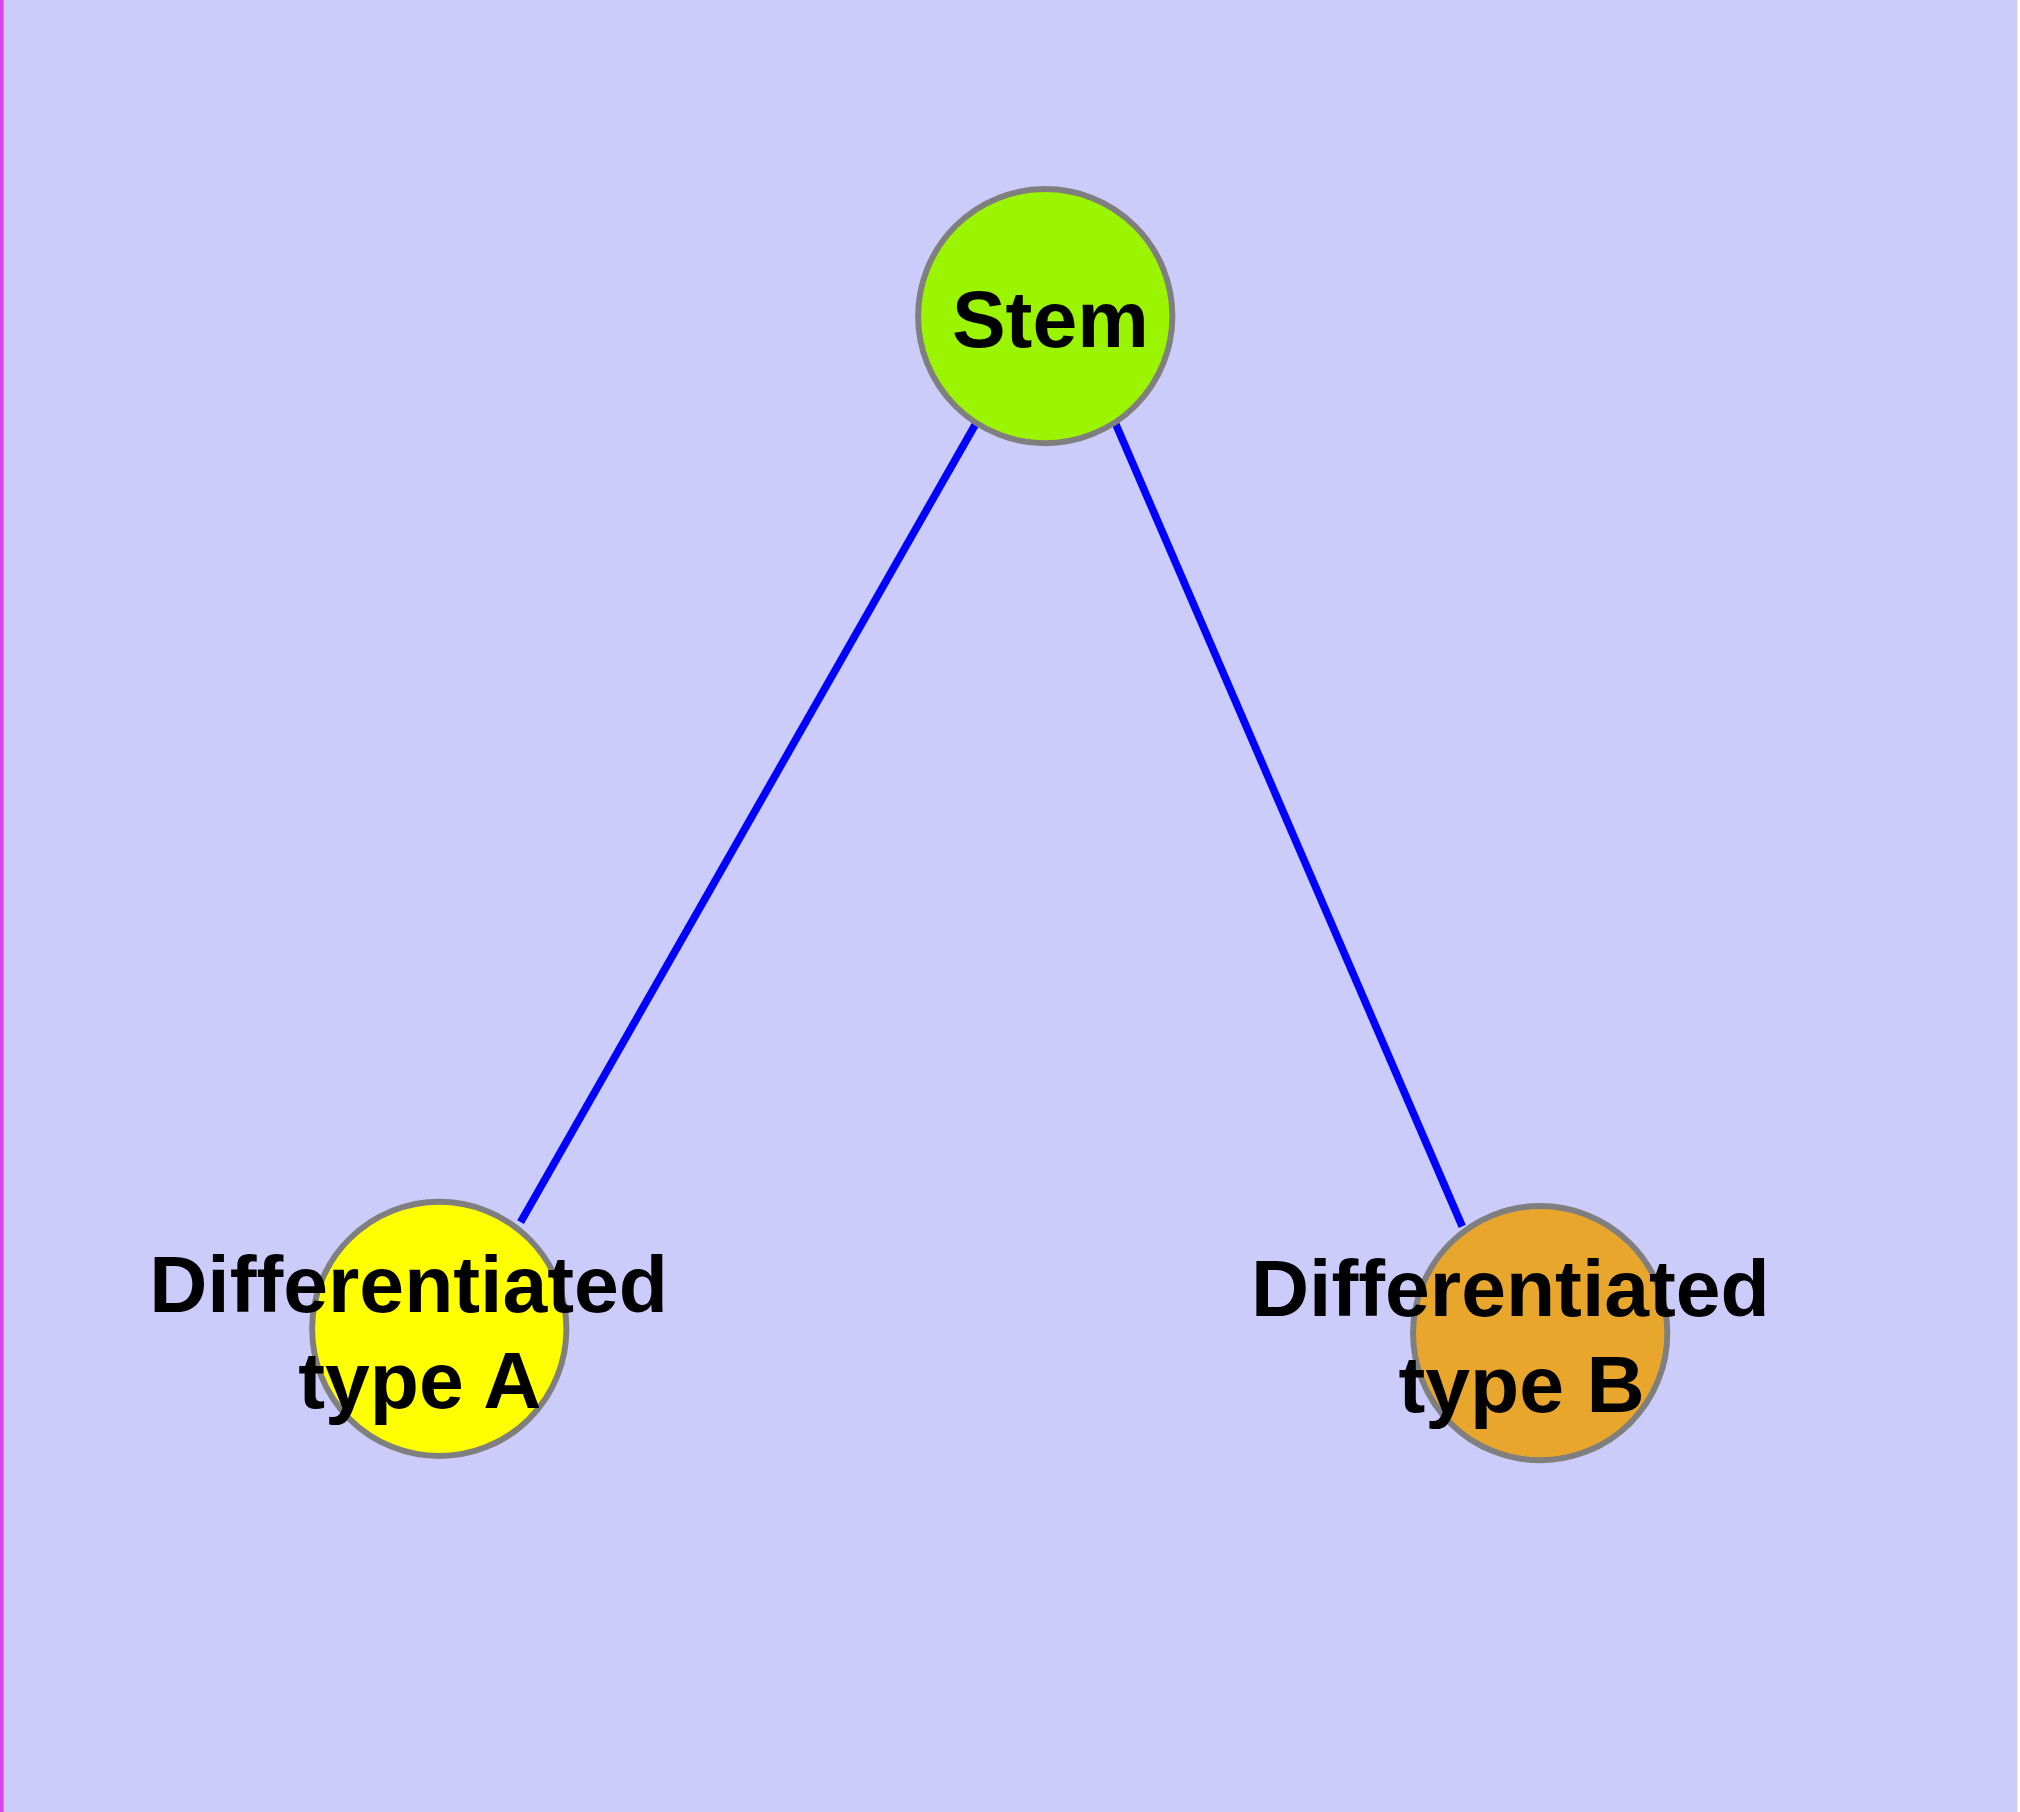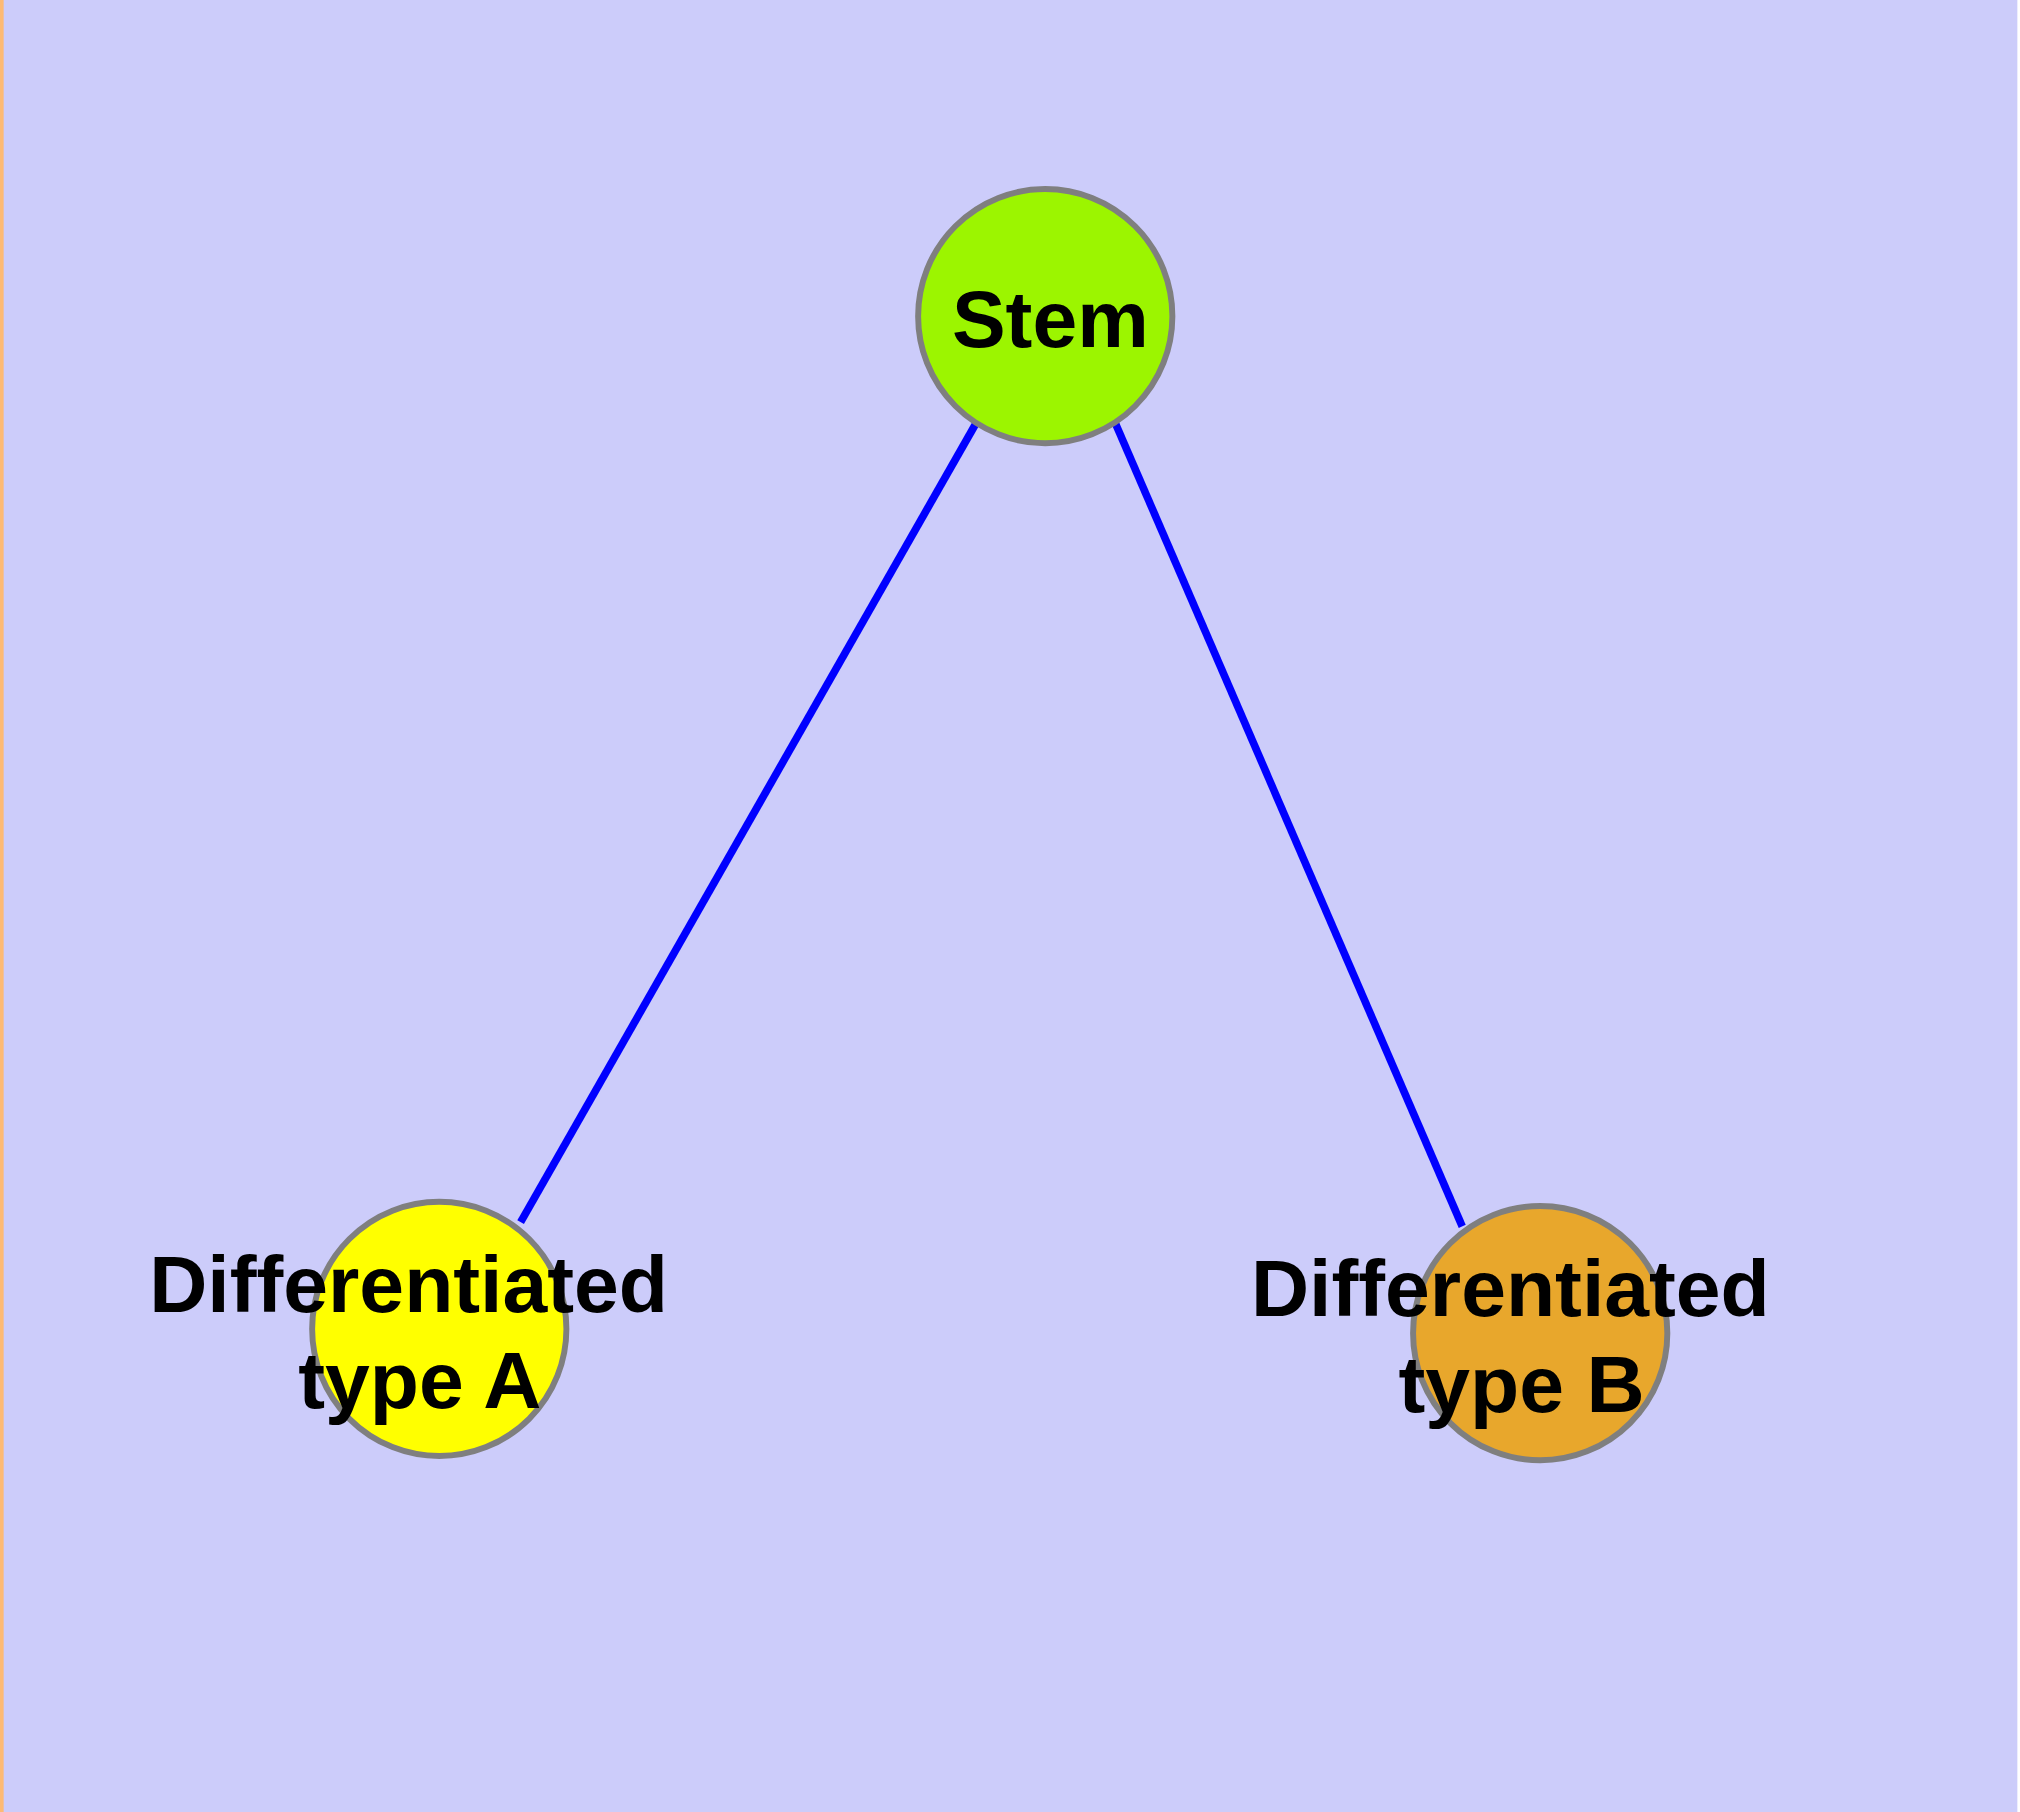--- a/index.html
+++ b/index.html
@@ -10,21 +10,21 @@
   body {
     width: 2021px;
     height: 1812px;
     overflow: hidden;
     font-family: "Liberation Sans", sans-serif;
   }
   #canvas {
     position: relative;
     width: 1977px;
     height: 1812px;
-    background: #fdba74;
+    background: #d946ef;
   }
   #graph-svg {
     display: block;
     width: 2021px;
     height: 1812px;
   }
   .node-label {
     font-family: "Liberation Sans", sans-serif;
     font-weight: bold;
     font-size: 95px;

